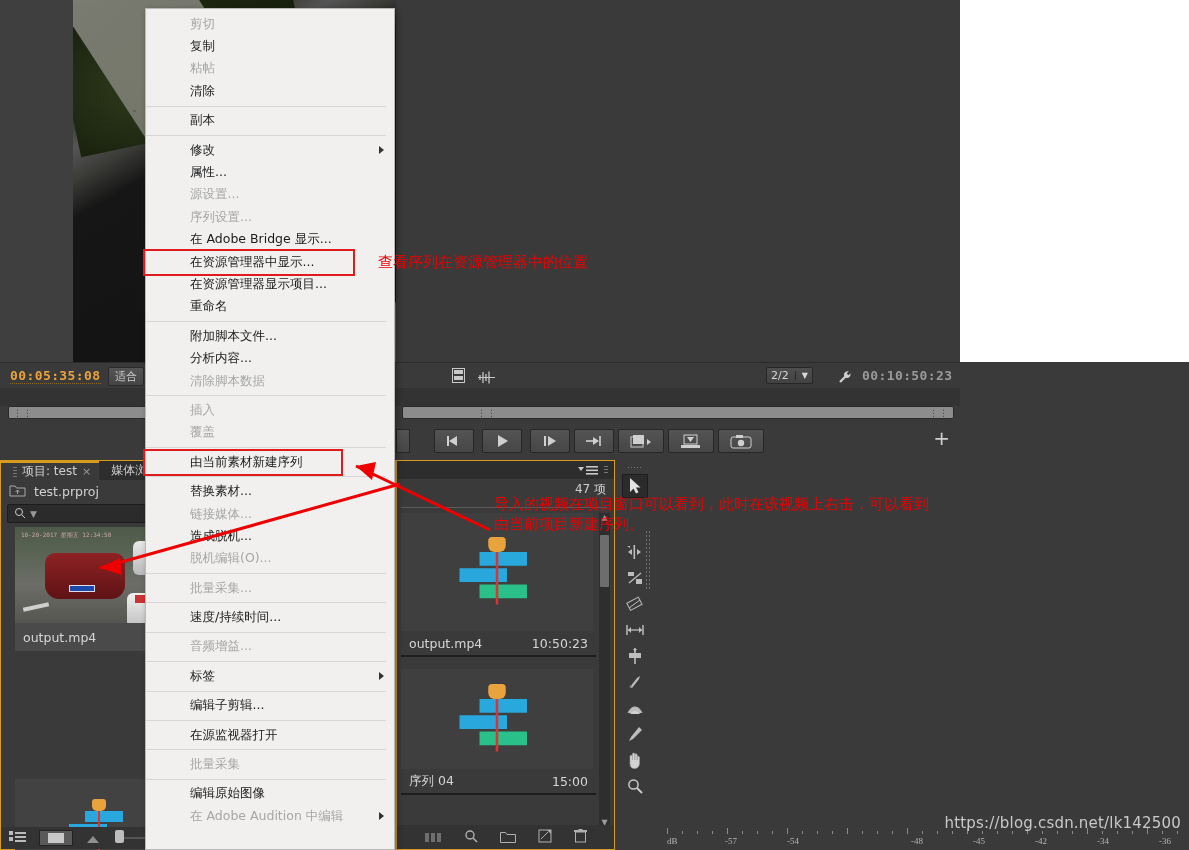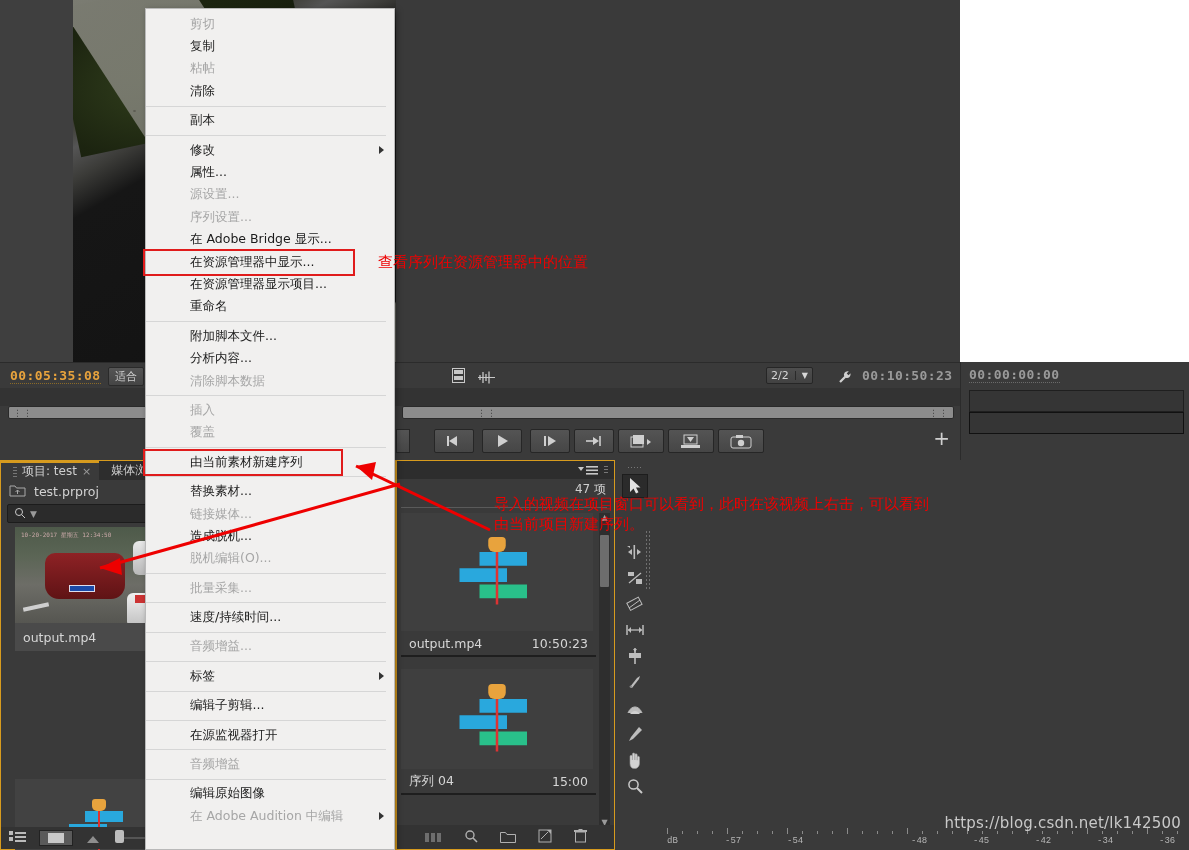--- a/index.html
+++ b/index.html
@@ -185,21 +185,21 @@
   .tool svg { display:block; }
 
   
   #timeline-panel { left:655px; top:460px; width:534px; height:390px; background:#3a3a3a; }
   #audio-meter { position:absolute; left:0; bottom:0; width:534px; height:40px;
      background:#3a3a3a; }
   .mticks { position:absolute; left:0; bottom:16px; width:534px; height:8px; }
   .mticks i { position:absolute; bottom:0; width:1px; height:3px; background:#8a8a8a; }
   .mticks i.maj { height:6px; }
   .mlabels { position:absolute; left:0; bottom:2px; width:534px; height:12px;
-     color:#b5b5b5; font-size:9px; font-family:Liberation Mono, monospace;}
+     color:#b5b5b5; font-size:9px; font-family:Liberation Serif, serif;}
   .mlabels span { position:absolute; }
   #watermark { position:absolute; right:8px; bottom:18px; color:#c9c9c9; font-size:15px;
      letter-spacing:.2px; }
 
   
   .ann { position:absolute; color:#ee0000; font-size:15px; line-height:20px;
      white-space:nowrap; font-family:"DejaVu Sans","Liberation Sans",sans-serif;}
   .arrow-svg { position:absolute; overflow:visible; }
 </style>
 </head>
@@ -408,25 +408,20 @@
       <svg width="22" height="15" viewBox="0 0 22 15">
           <rect x="1" y="3" width="20" height="11" rx="2" fill="none" stroke="#cfcfcf"></rect>
           <rect x="6" y="1" width="7" height="3" fill="#cfcfcf"></rect>
           <circle cx="11" cy="9" r="3.2" fill="#cfcfcf"></circle>
         </svg>
     </div>
     <span class="abs" style="right:10px;top:4px;color:#cfcfcf;font-size:20px;line-height:20px">+</span>
   </div>
 
   <div class="abs" id="right-top"></div>
-  <div class="abs" id="right-tc">
-    <span class="abs tc-grey tc-grey-dots" style="left:8px;top:5px">00:00:00:00</span>
-    <div class="abs rbox" style="left:8px;top:28px;width:215px;height:22px"></div>
-    <div class="abs rbox" style="left:8px;top:50px;width:215px;height:22px;border:1px solid #111"></div>
-  </div>
 
   <div class="abs" id="proj-panel">
     <div id="proj-tabs">
       <div class="ptab active">
         <span class="dotgrip"></span>
         <span>项目: test</span>
         <span class="x">×</span>
       </div>
       <div class="ptab">
         <span>媒体浏览器</span>
@@ -832,21 +827,21 @@
       <div class="msep"></div>
       <div class="mi">
         <span>编辑子剪辑...</span>
       </div>
       <div class="msep"></div>
       <div class="mi">
         <span>在源监视器打开</span>
       </div>
       <div class="msep"></div>
       <div class="mi dis">
-        <span>音频增益</span>
+        <span>批量采集</span>
       </div>
       <div class="msep"></div>
       <div class="mi">
         <span>编辑原始图像</span>
       </div>
       <div class="mi dis">
         <span>在 Adobe Audition 中编辑</span>
         <span class="arrow"></span>
       </div>
       <div class="hl-box" style="left: -3px; top: 240px; width: 212px; height: 27px;"></div>

